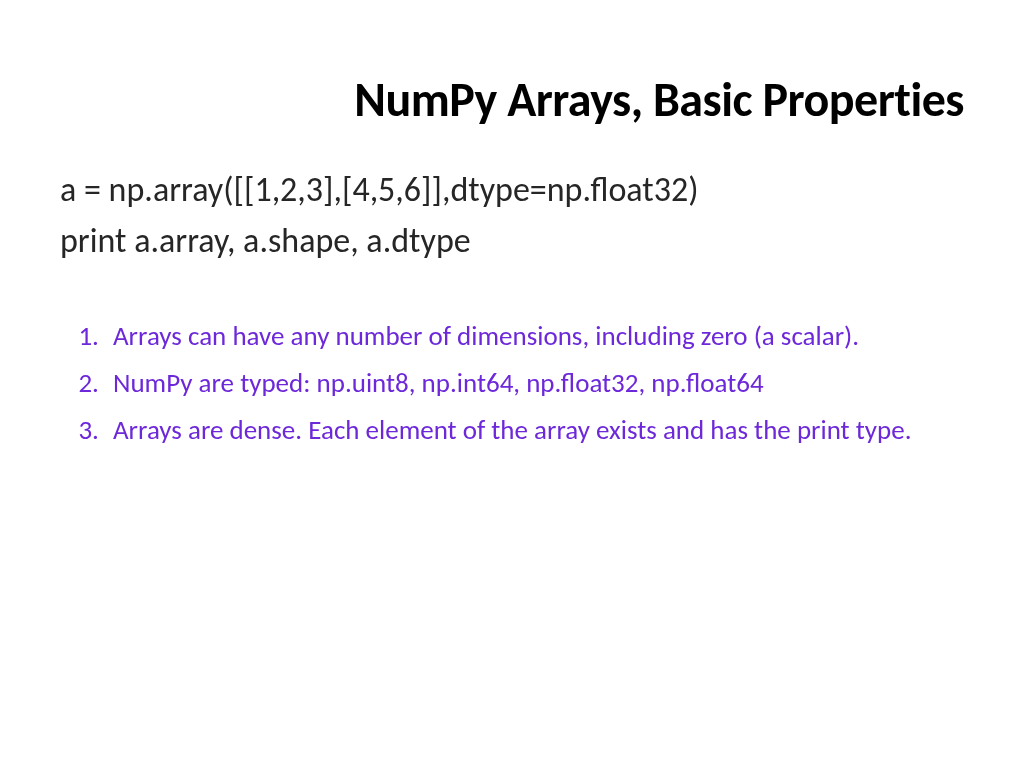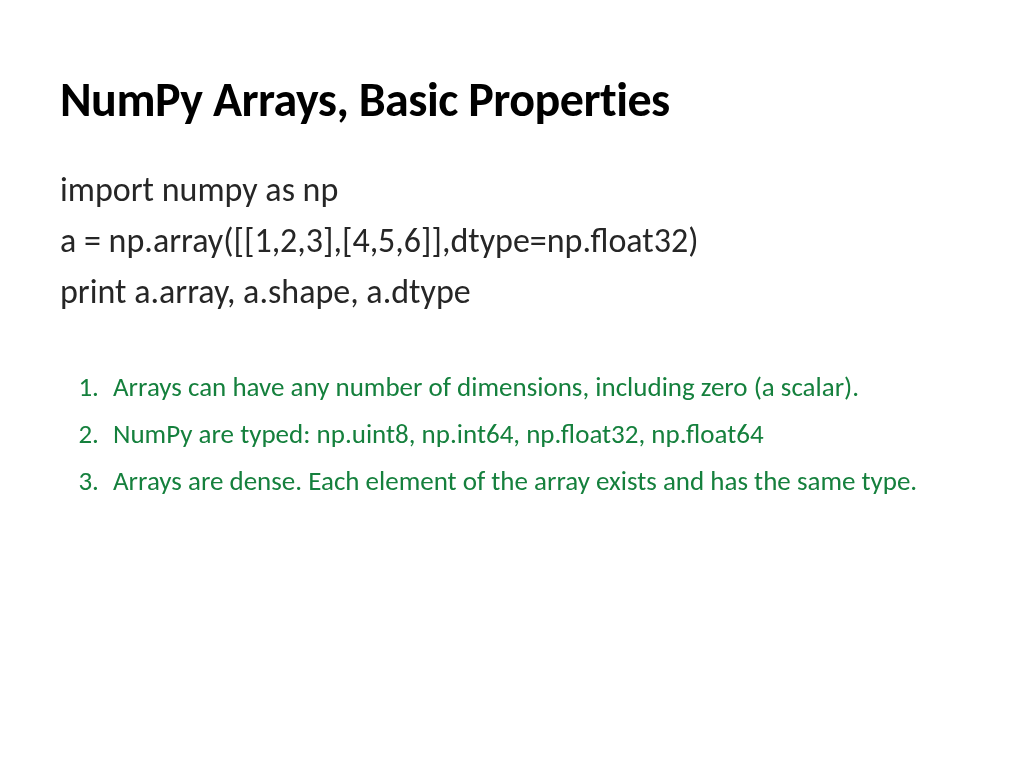--- a/index.html
+++ b/index.html
@@ -12,52 +12,51 @@
     height: 768px;
     background: #ffffff;
     font-family: Calibri, 'Segoe UI', Arial, sans-serif;
     color: #000000;
     padding: 70px 60px 60px 60px;
     overflow: hidden;
   }
   .title {
     font-size: 48px;
     font-weight: bold;
-    text-align: left;
+    text-align: right;
     margin-bottom: 35px;
     letter-spacing: -0.5px;
   }
   .code-block {
     font-size: 34px;
     line-height: 1.5;
     margin-bottom: 50px;
     color: #262626;
   }
   .code-line {
     display: block;
   }
   .list {
     font-size: 27px;
     line-height: 1.45;
     padding-left: 45px;
-    color: #15803d;
+    color: #6d28d9;
   }
   .list li {
     margin-bottom: 8px;
     padding-left: 8px;
   }
 </style>
 </head>
 <body>
 
 <h1 class="title">NumPy Arrays, Basic Properties</h1>
 
 <div class="code-block">
-  <span class="code-line">import numpy as np</span>
   <span class="code-line">a = np.array([[1,2,3],[4,5,6]],dtype=np.float32)</span>
   <span class="code-line">print a.array, a.shape, a.dtype</span>
 </div>
 
 <ol class="list">
   <li>Arrays can have any number of dimensions, including zero (a scalar).</li>
   <li>NumPy are typed: np.uint8, np.int64, np.float32, np.float64</li>
-  <li>Arrays are dense. Each element of the array exists and has the same type.</li>
+  <li>Arrays are dense. Each element of the array exists and has the print type.</li>
 </ol>
 
 </body></html>

